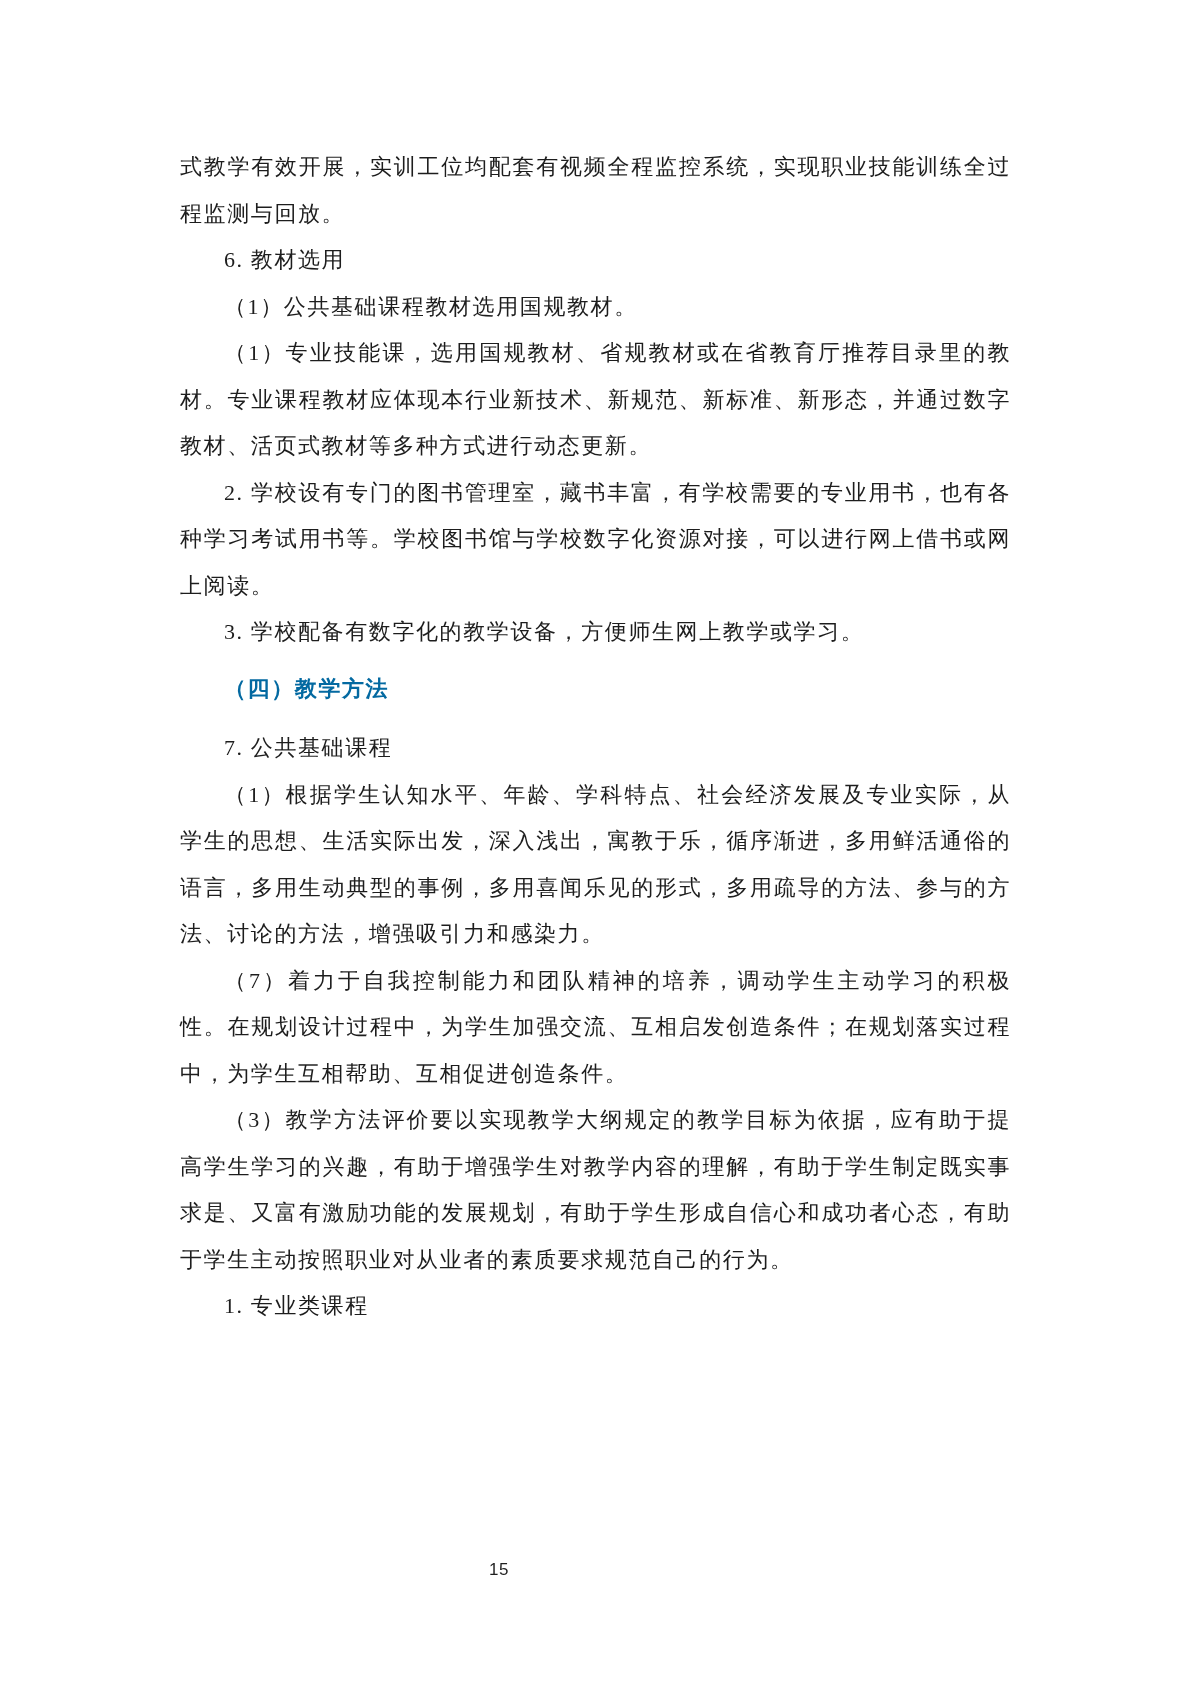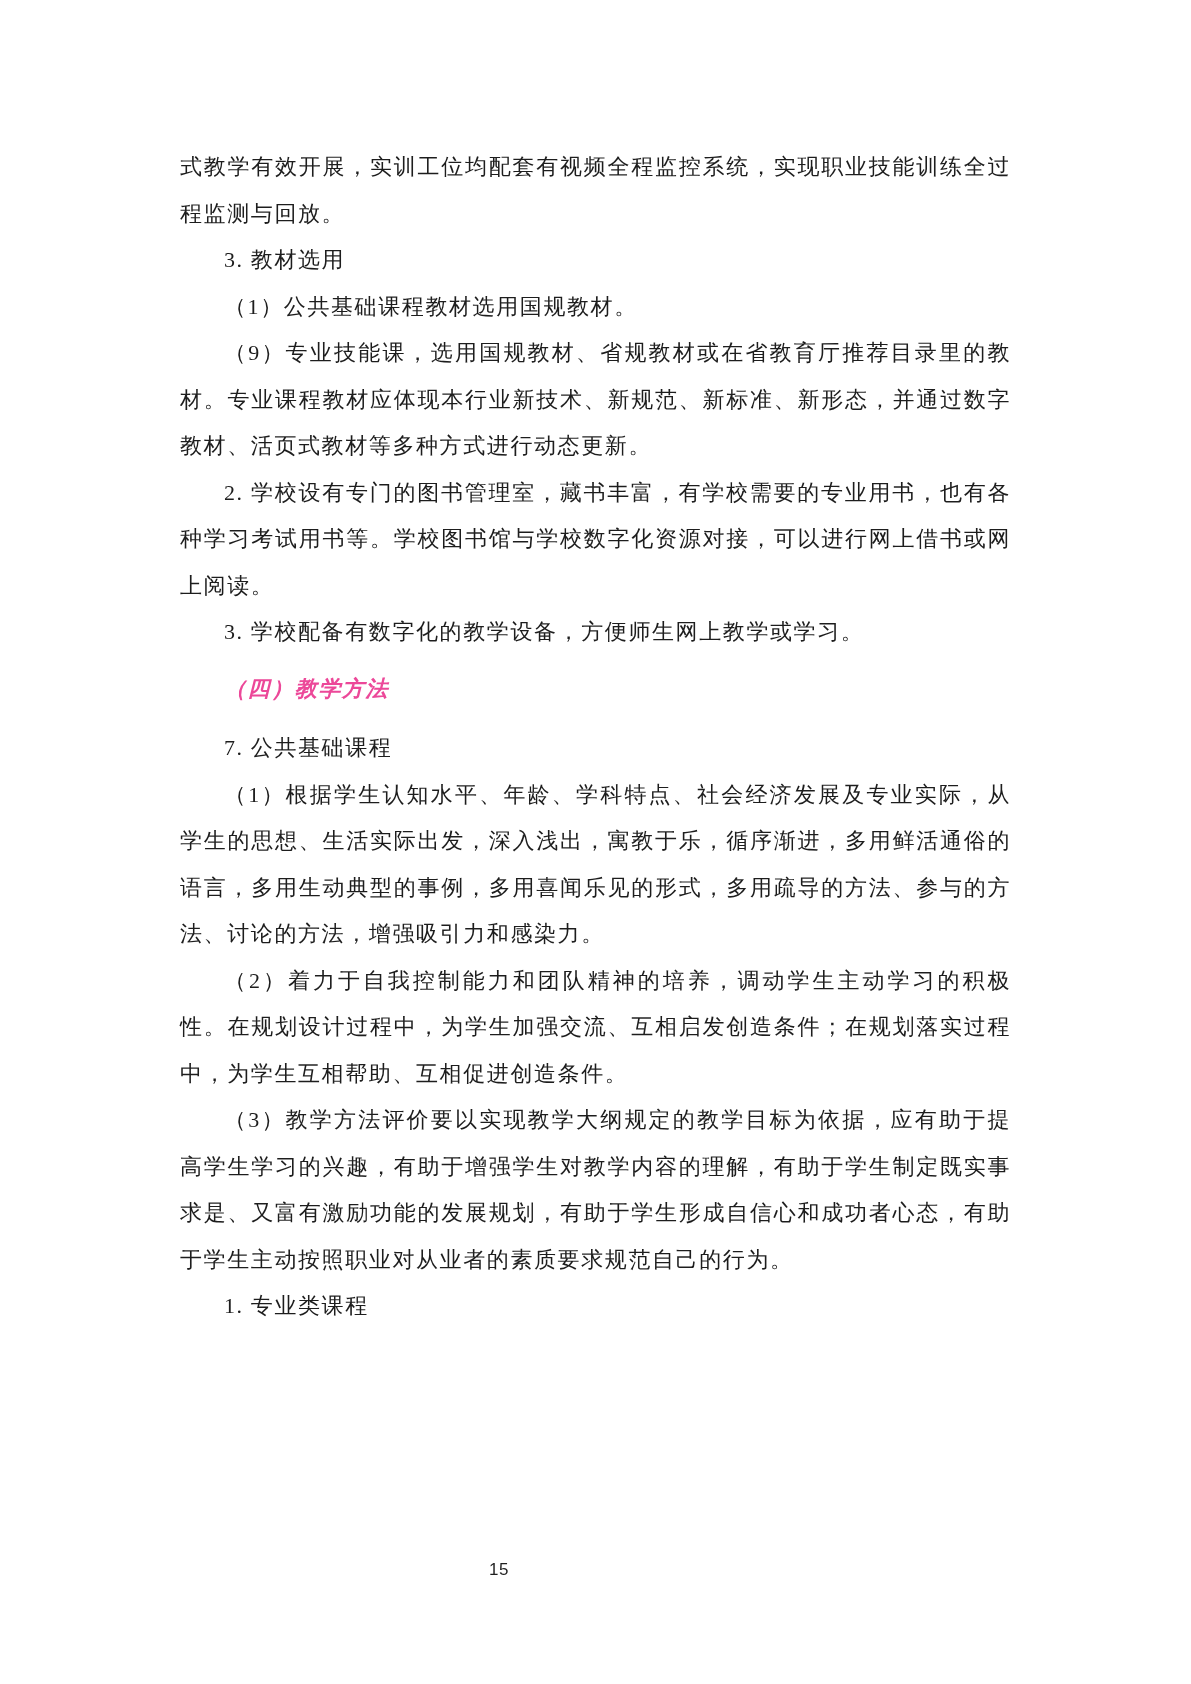--- a/index.html
+++ b/index.html
@@ -42,50 +42,49 @@
   p.para.noindent {
     text-indent: 0;
   }
   .heading {
     margin: 10px 0 13px 0;
     padding: 0;
     font-size: 22px;
     font-weight: bold;
     text-indent: 2em;
     line-height: 46.5px;
-    color: #ec4899;
-    font-style: italic;
+    color: #0369a1;
   }
   .page-number {
     position: absolute;
     left: 0;
     top: 1560px;
     width: 998px;
     text-align: center;
     font-family: "Liberation Sans", "DejaVu Sans", sans-serif;
     font-size: 17px;
     color: #1f1f1f;
     letter-spacing: 0.5px;
   }
 </style>
 </head>
 <body>
 
 <div class="page">
 
   <div class="content">
     <p class="para noindent">式教学有效开展，实训工位均配套有视频全程监控系统，实现职业技能训练全过程监测与回放。</p>
-    <p class="para">3. 教材选用</p>
+    <p class="para">6. 教材选用</p>
     <p class="para">（1）公共基础课程教材选用国规教材。</p>
-    <p class="para">（9）专业技能课，选用国规教材、省规教材或在省教育厅推荐目录里的教材。专业课程教材应体现本行业新技术、新规范、新标准、新形态，并通过数字教材、活页式教材等多种方式进行动态更新。</p>
+    <p class="para">（1）专业技能课，选用国规教材、省规教材或在省教育厅推荐目录里的教材。专业课程教材应体现本行业新技术、新规范、新标准、新形态，并通过数字教材、活页式教材等多种方式进行动态更新。</p>
     <p class="para">2. 学校设有专门的图书管理室，藏书丰富，有学校需要的专业用书，也有各种学习考试用书等。学校图书馆与学校数字化资源对接，可以进行网上借书或网上阅读。</p>
     <p class="para">3. 学校配备有数字化的教学设备，方便师生网上教学或学习。</p>
     <h2 class="heading">（四）教学方法</h2>
     <p class="para">7. 公共基础课程</p>
     <p class="para">（1）根据学生认知水平、年龄、学科特点、社会经济发展及专业实际，从学生的思想、生活实际出发，深入浅出，寓教于乐，循序渐进，多用鲜活通俗的语言，多用生动典型的事例，多用喜闻乐见的形式，多用疏导的方法、参与的方法、讨论的方法，增强吸引力和感染力。</p>
-    <p class="para">（2）着力于自我控制能力和团队精神的培养，调动学生主动学习的积极性。在规划设计过程中，为学生加强交流、互相启发创造条件；在规划落实过程中，为学生互相帮助、互相促进创造条件。</p>
+    <p class="para">（7）着力于自我控制能力和团队精神的培养，调动学生主动学习的积极性。在规划设计过程中，为学生加强交流、互相启发创造条件；在规划落实过程中，为学生互相帮助、互相促进创造条件。</p>
     <p class="para">（3）教学方法评价要以实现教学大纲规定的教学目标为依据，应有助于提高学生学习的兴趣，有助于增强学生对教学内容的理解，有助于学生制定既实事求是、又富有激励功能的发展规划，有助于学生形成自信心和成功者心态，有助于学生主动按照职业对从业者的素质要求规范自己的行为。</p>
     <p class="para">1. 专业类课程</p>
   </div>
 
   <div class="page-number">15</div>
 
 </div>
 
 </body></html>

